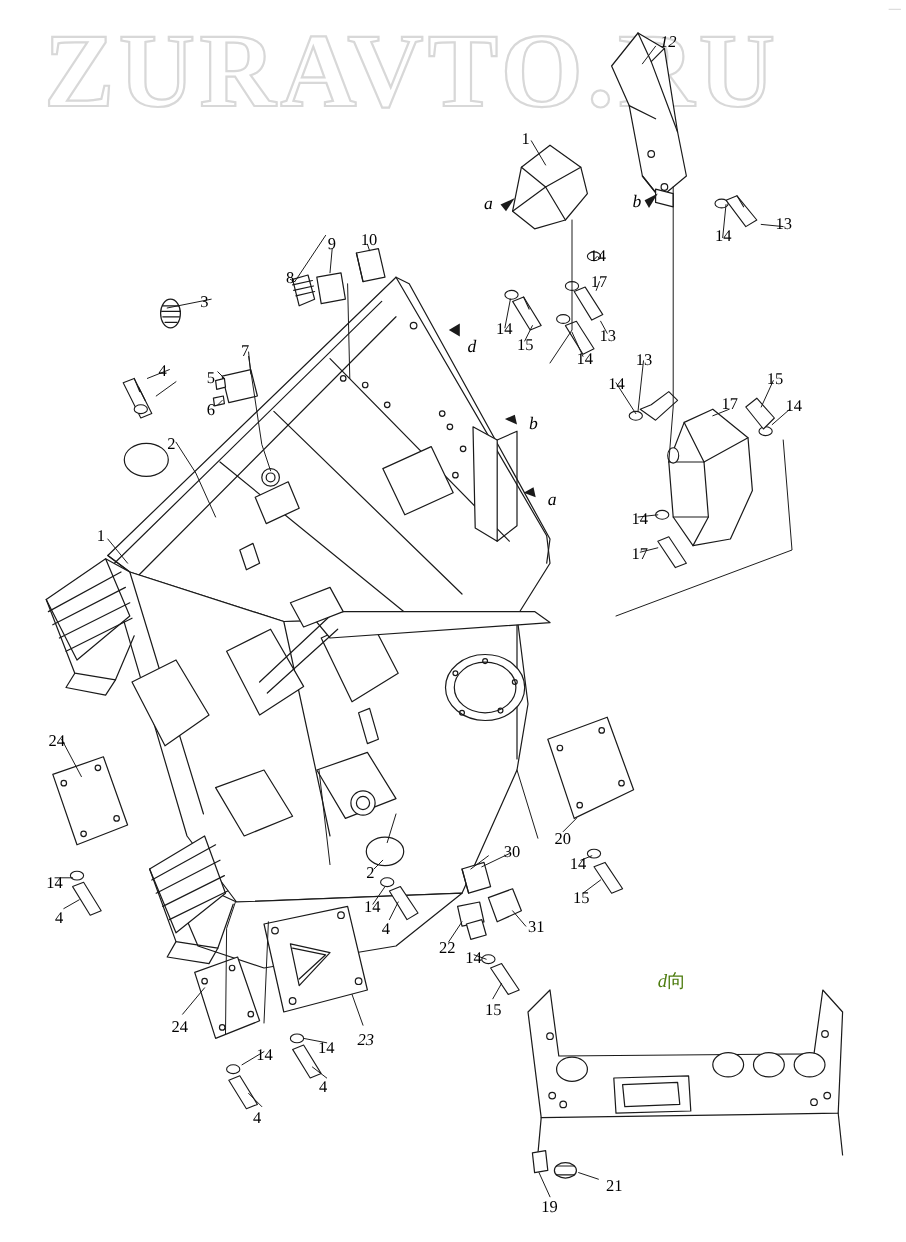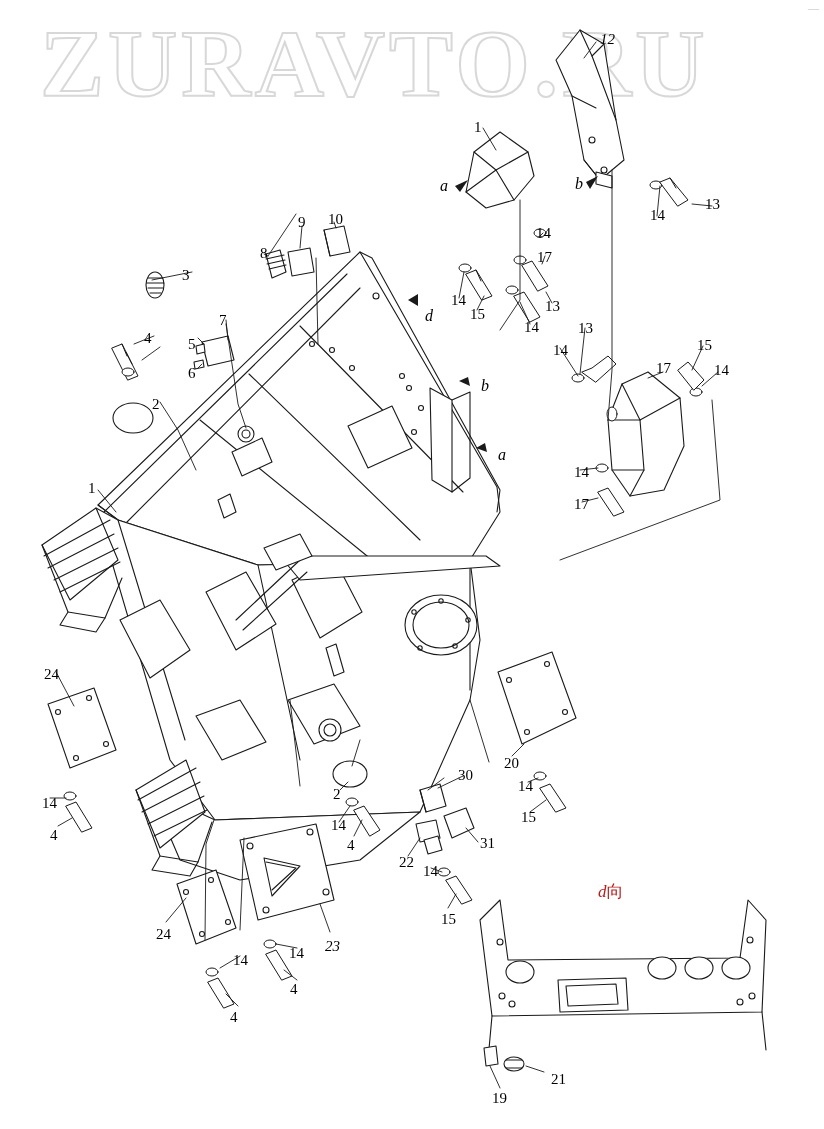--- a/index.html
+++ b/index.html
@@ -57,21 +57,21 @@
     user-select: none;
   }
   .callout.letter {
     font-style: italic;
     font-size: 16px;
   }
   .view-label {
     position: absolute;
     font-family: "Liberation Serif", serif;
     font-size: 17px;
-    color: #b91c1c;
+    color: #4d7c0f;
   }
   .view-label .it {
     font-style: italic;
   }
 </style>
 </head>
 <body>
 
 <div id="page">
 

